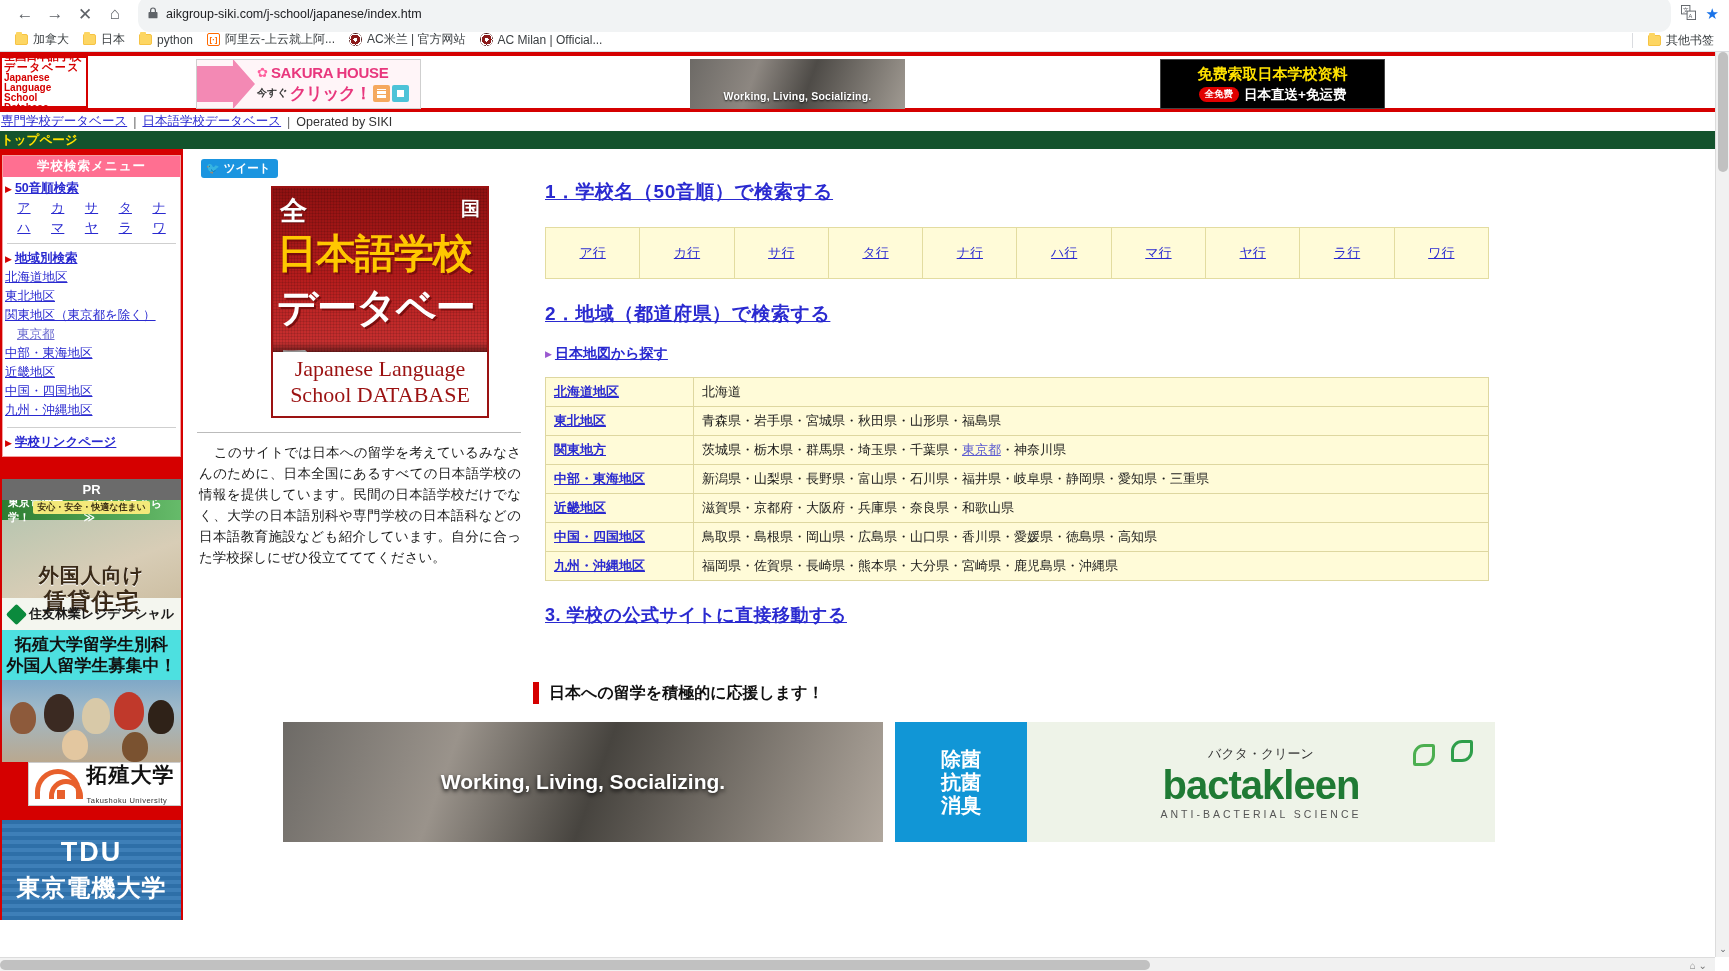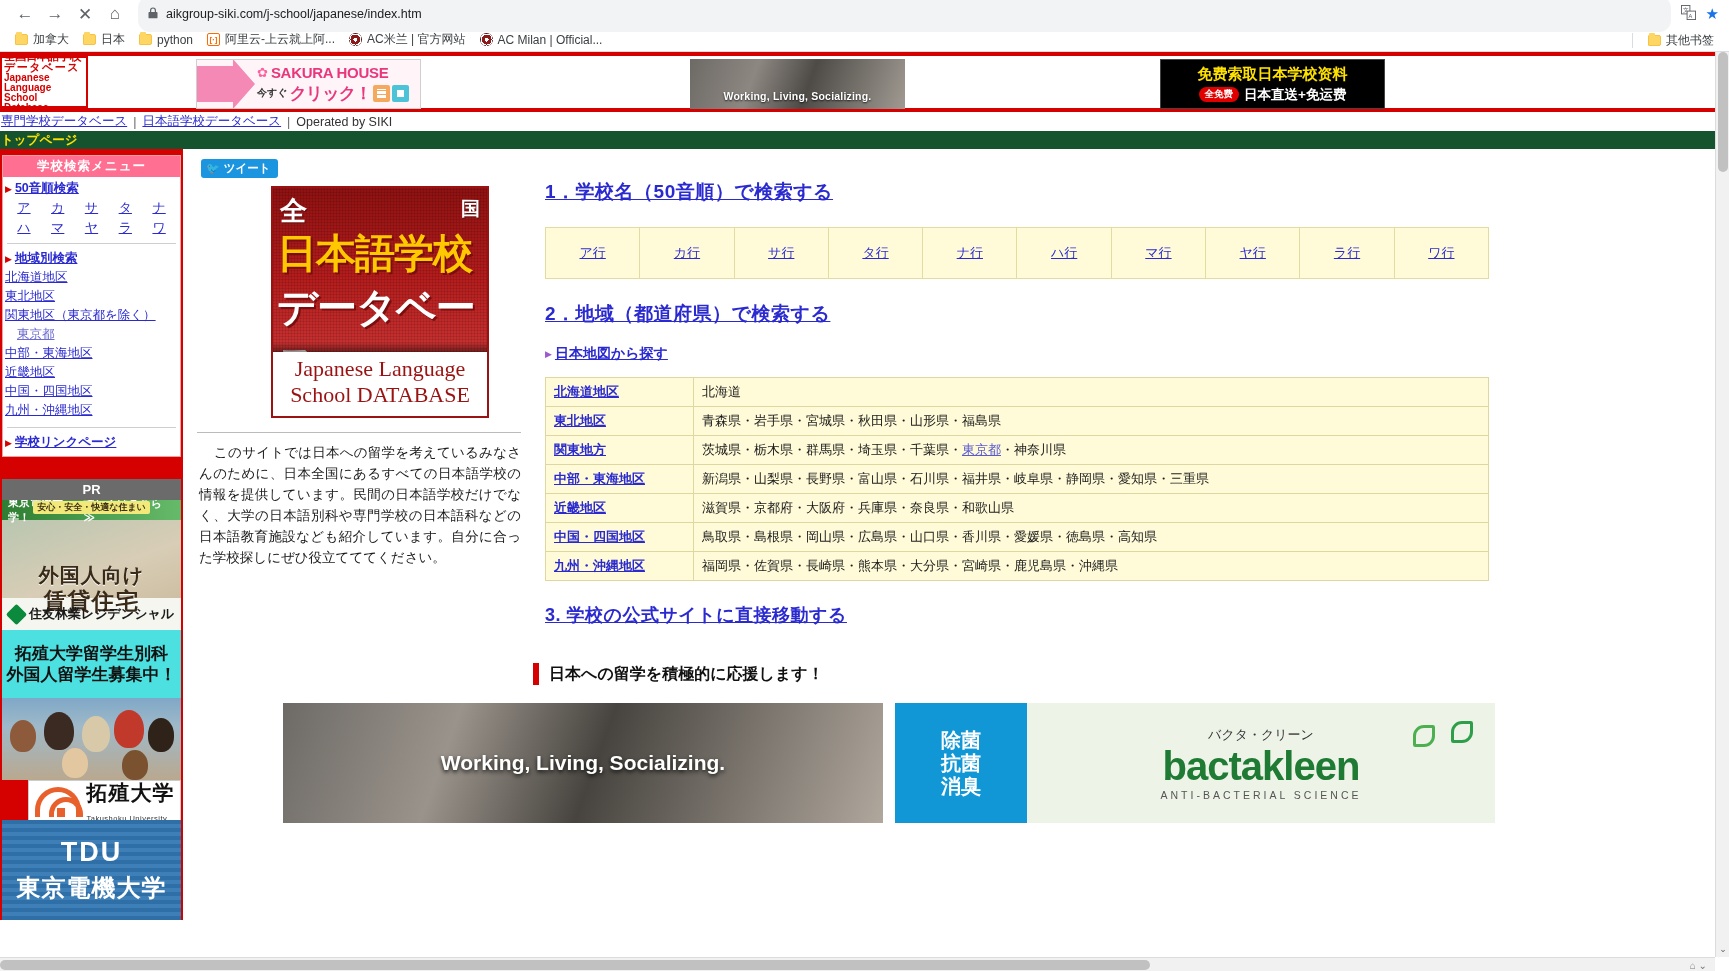--- a/index.html
+++ b/index.html
@@ -279,21 +279,21 @@
   .sumi-t2 { font-size: 23px; font-weight: bold; color: #3a2a18; letter-spacing: 1px; text-shadow: 0 1px 0 #fff; margin-top:-3px;}
   #ad-sumi-bot {
     height: 32px; background: #f4f6ef;
     display: flex; align-items: center; justify-content: center; gap: 5px;
     font-size: 13px; font-weight: bold; color: #1a1a1a;
   }
   .sumi-logo { width: 15px; height: 15px; background: #0b8a3d; transform: rotate(45deg); border-radius: 2px; }
 
   #ad-takushoku { height: 190px; }
   #ad-tak-top {
-    height: 68px; background: #4de0e0;
+    height: 50px; background: #4de0e0;
     display: flex; flex-direction: column; align-items: center; justify-content: center;
   }
   .tak-t { font-size: 17px; font-weight: bold; color: #111; letter-spacing: 0px; line-height: 1.25;}
   #ad-tak-photo {
     height: 82px;
     background: linear-gradient(180deg,#7fa8c7 0%,#9fb9c9 35%,#b9a88f 100%);
     position: relative; overflow: hidden;
   }
   .head {
     position: absolute; border-radius: 50% 50% 45% 45%;
@@ -420,21 +420,21 @@
     border: 1px solid #ded7a0;
     padding: 5px 8px;
     vertical-align: middle;
   }
   table.region-table td.rt-name { width: 148px; }
   table.region-table td.rt-name a { color: #2a2ad0; text-decoration: underline; font-weight: bold; }
   table.region-table td.rt-prefs { color: #1a1a1a; }
   table.region-table td.rt-prefs a { color: #5b5bd0; text-decoration: underline; }
 
   #support-head {
-    margin: 36px 0 0 0;
+    margin: 55px 0 0 0;
     display: flex; align-items: center; gap: 10px;
     padding-left: 2px;
   }
   #support-bar { width: 6px; height: 22px; background: #d50000; }
   #support-text { font-size: 16px; font-weight: bold; color: #111; }
 
   #bottom-ads { display: flex; gap: 12px; margin: 18px 0 0 100px; }
   #bad-left {
     width: 600px; height: 120px;
     background: linear-gradient(110deg,#6d6a66 0%, #9a938b 28%, #47443f 52%, #b0a79d 100%);

